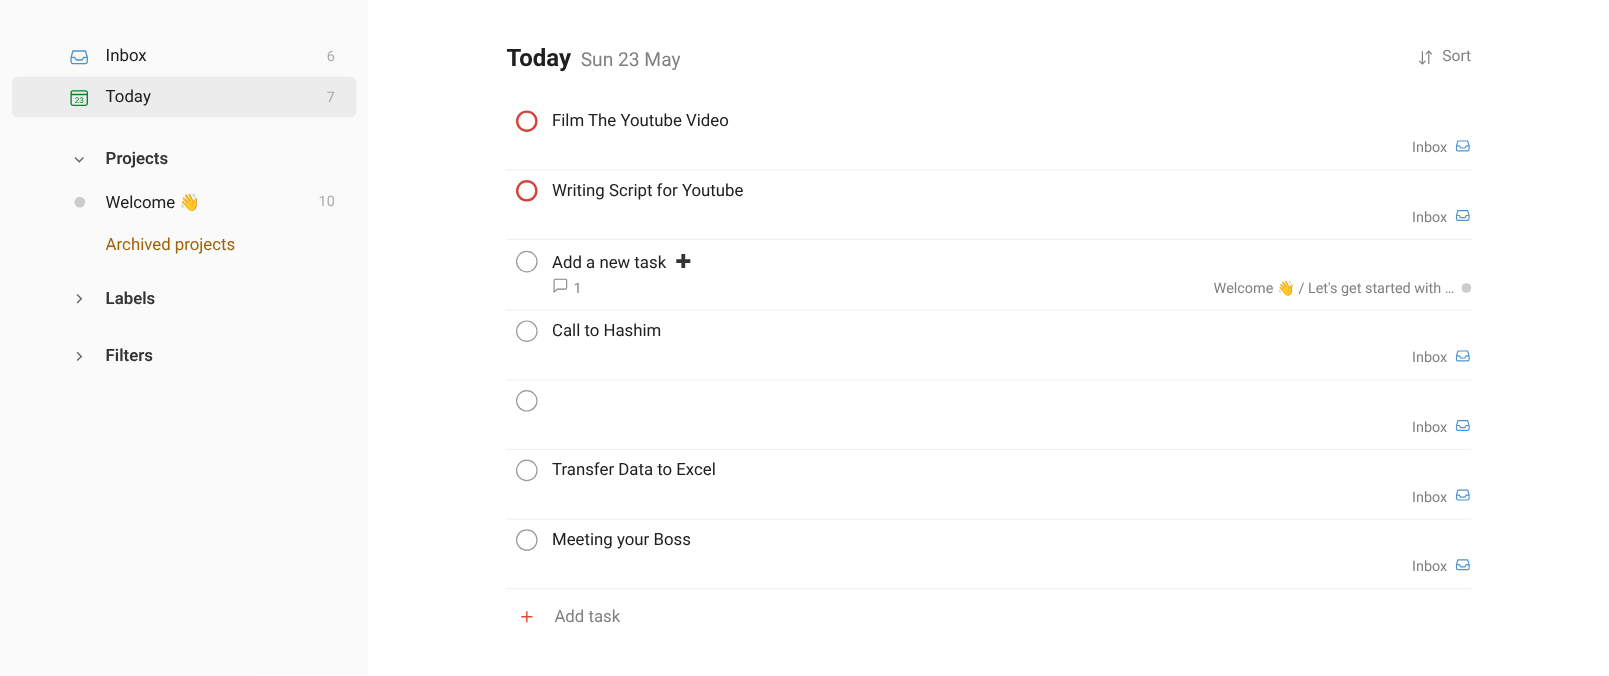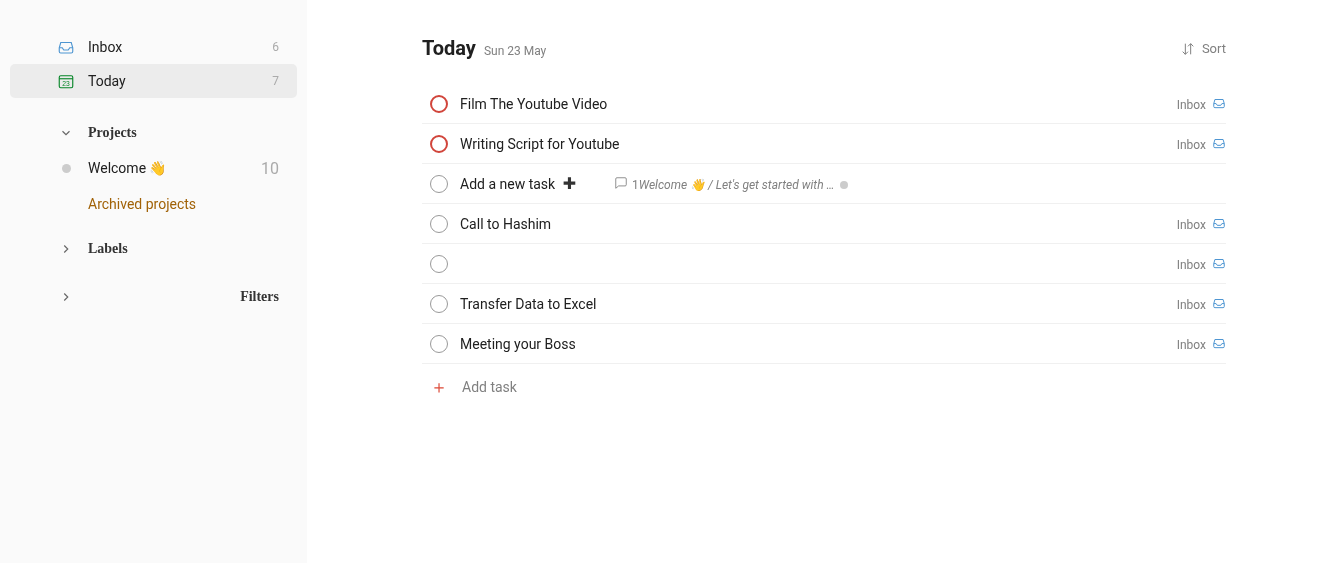--- a/index.html
+++ b/index.html
@@ -39,21 +39,20 @@
   }
   .side-item .label { flex: 1; color: #202020; }
   .side-item .count { color: #aaa; font-size: 12px; }
   .side-section-header {
     display: flex;
     align-items: center;
     height: 34px;
     padding: 0 18px 0 44px;
     margin: 18px 10px 0 10px;
     cursor: pointer;
-    font-family: Liberation Serif, serif;
   }
   .side-section-header .chev {
     width: 24px;
     display: flex;
     align-items: center;
     justify-content: center;
     margin-right: 10px;
     color: #777;
   }
   .side-section-header .label { font-weight: 600; color: #333; }
@@ -69,21 +68,21 @@
     width: 24px;
     display: flex;
     align-items: center;
     justify-content: center;
     margin-right: 10px;
   }
   .proj-item .dot span {
     width: 9px; height: 9px; border-radius: 50%; background: #ccc; display:inline-block;
   }
   .proj-item .label { flex: 1; color: #202020; }
-  .proj-item .count { color: #aaa; font-size: 16px; }
+  .proj-item .count { color: #aaa; font-size: 12px; }
   .archived {
     padding: 10px 0 0 78px;
     color: #a16207;
     font-size: 14px;
     cursor: pointer;
     margin: 0 10px 20px 10px;
   }
   
   .main {
     flex: 1;
@@ -91,31 +90,31 @@
     overflow-y: auto;
   }
   .page-header {
     display: flex;
     align-items: flex-end;
     justify-content: space-between;
     margin-bottom: 24px;
   }
   .page-title-wrap { display: flex; align-items: baseline; gap: 8px; }
   .page-title { font-size: 20px; font-weight: 700; color: #202020; }
-  .page-date { font-size: 12px; color: #808080; }
+  .page-date { font-size: 16px; color: #808080; }
   .sort-btn {
     display: flex; align-items: flex-start; gap: 6px;
     color: #808080; font-size: 13px; cursor: pointer;
   }
   
   .task {
     border-bottom: 1px solid #f0f0f0;
     padding: 8px 0 8px 0;
     display: flex;
-    flex-direction: row;
+    flex-direction: column;
   }
   .task-row {
     display: flex;
     align-items: center;
     gap: 12px;
   }
   .task-check {
     width: 18px; height: 18px; border-radius: 50%;
     border: 1px solid #999;
     flex-shrink: 0;
@@ -208,21 +207,21 @@
 
   <div class="side-section-header">
     <span class="chev">
       <svg width="14" height="14" viewBox="0 0 24 24" fill="none" stroke="#666" stroke-width="2">
           <polyline points="9 6 15 12 9 18"></polyline>
         </svg>
     </span>
     <span class="label">Labels</span>
   </div>
 
-  <div class="side-section-header" style="margin-top:14px;justify-content:space-between;">
+  <div class="side-section-header" style="margin-top:14px;">
     <span class="chev">
       <svg width="14" height="14" viewBox="0 0 24 24" fill="none" stroke="#666" stroke-width="2">
           <polyline points="9 6 15 12 9 18"></polyline>
         </svg>
     </span>
     <span class="label">Filters</span>
   </div>
 </div>
 
 <div class="main">
@@ -287,21 +286,21 @@
     </div>
     <div class="task-meta-row">
       <span class="task-meta-left">
         <span>
           <svg width="14" height="14" viewBox="0 0 24 24" fill="none" stroke="#808080" stroke-width="1.5">
               <path d="M21 15a2 2 0 0 1-2 2H8l-5 4V5a2 2 0 0 1 2-2h14a2 2 0 0 1 2 2z"></path>
             </svg>
         </span>
         <span>1</span>
       </span>
-      <span class="task-project-right" style="padding:0;font-style:italic;">
+      <span class="task-project-right" style="padding:0;">
         <span>Welcome 👋 / Let's get started with …</span>
         <span class="gray-dot"></span>
       </span>
     </div>
   </div>
 
   <div class="task">
     <div class="task-row">
       <span class="task-check"></span>
       <span class="task-title">Call to Hashim</span>

